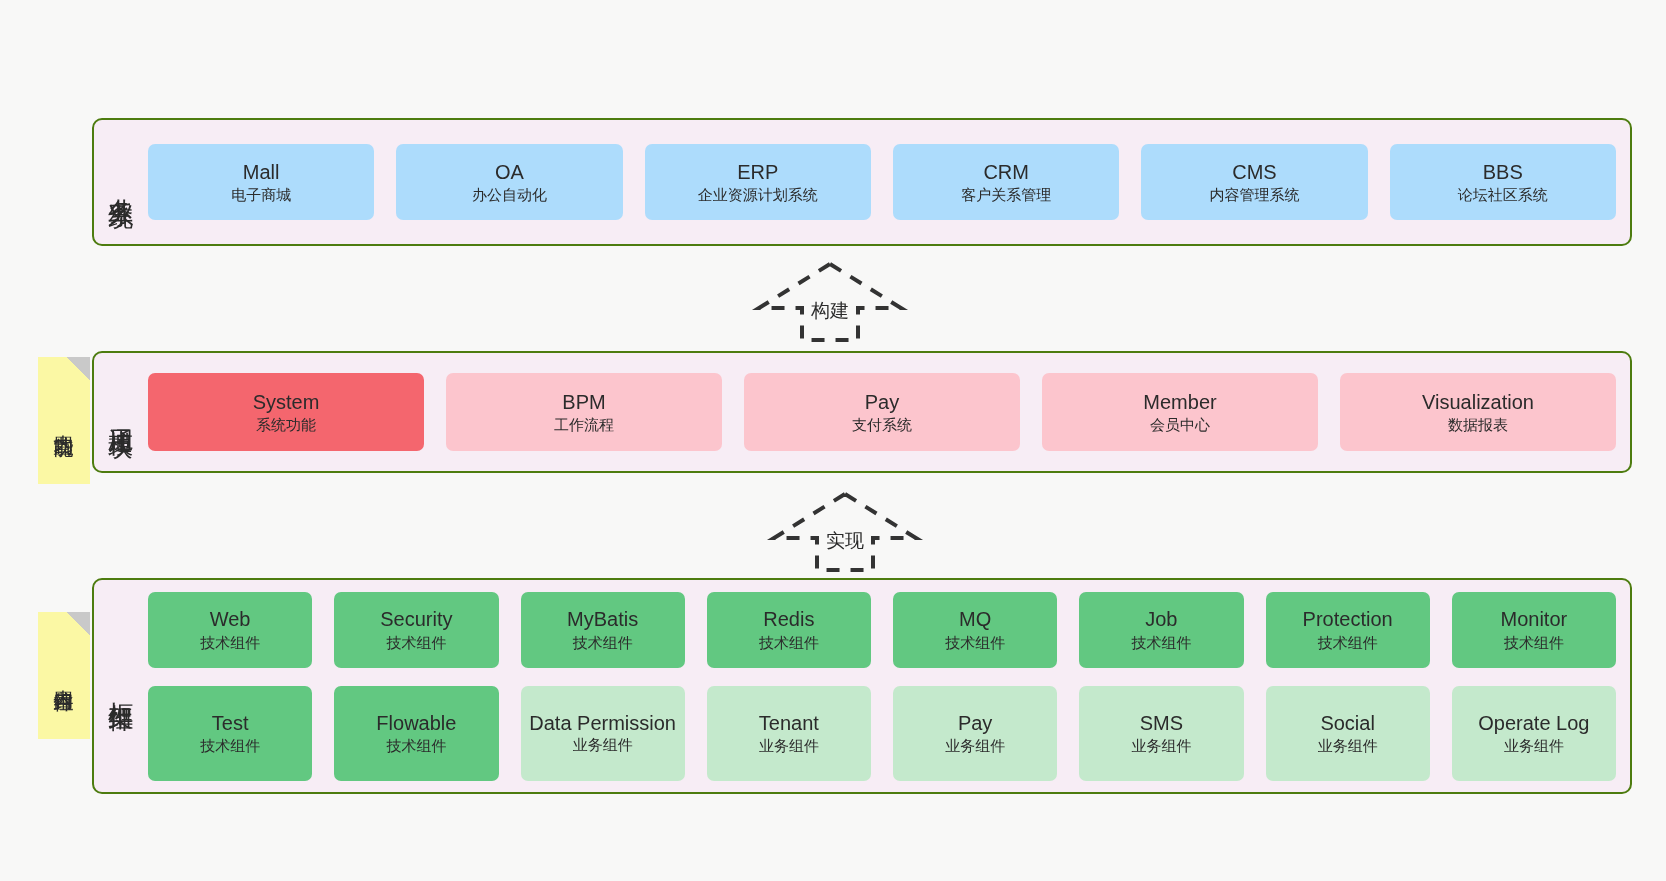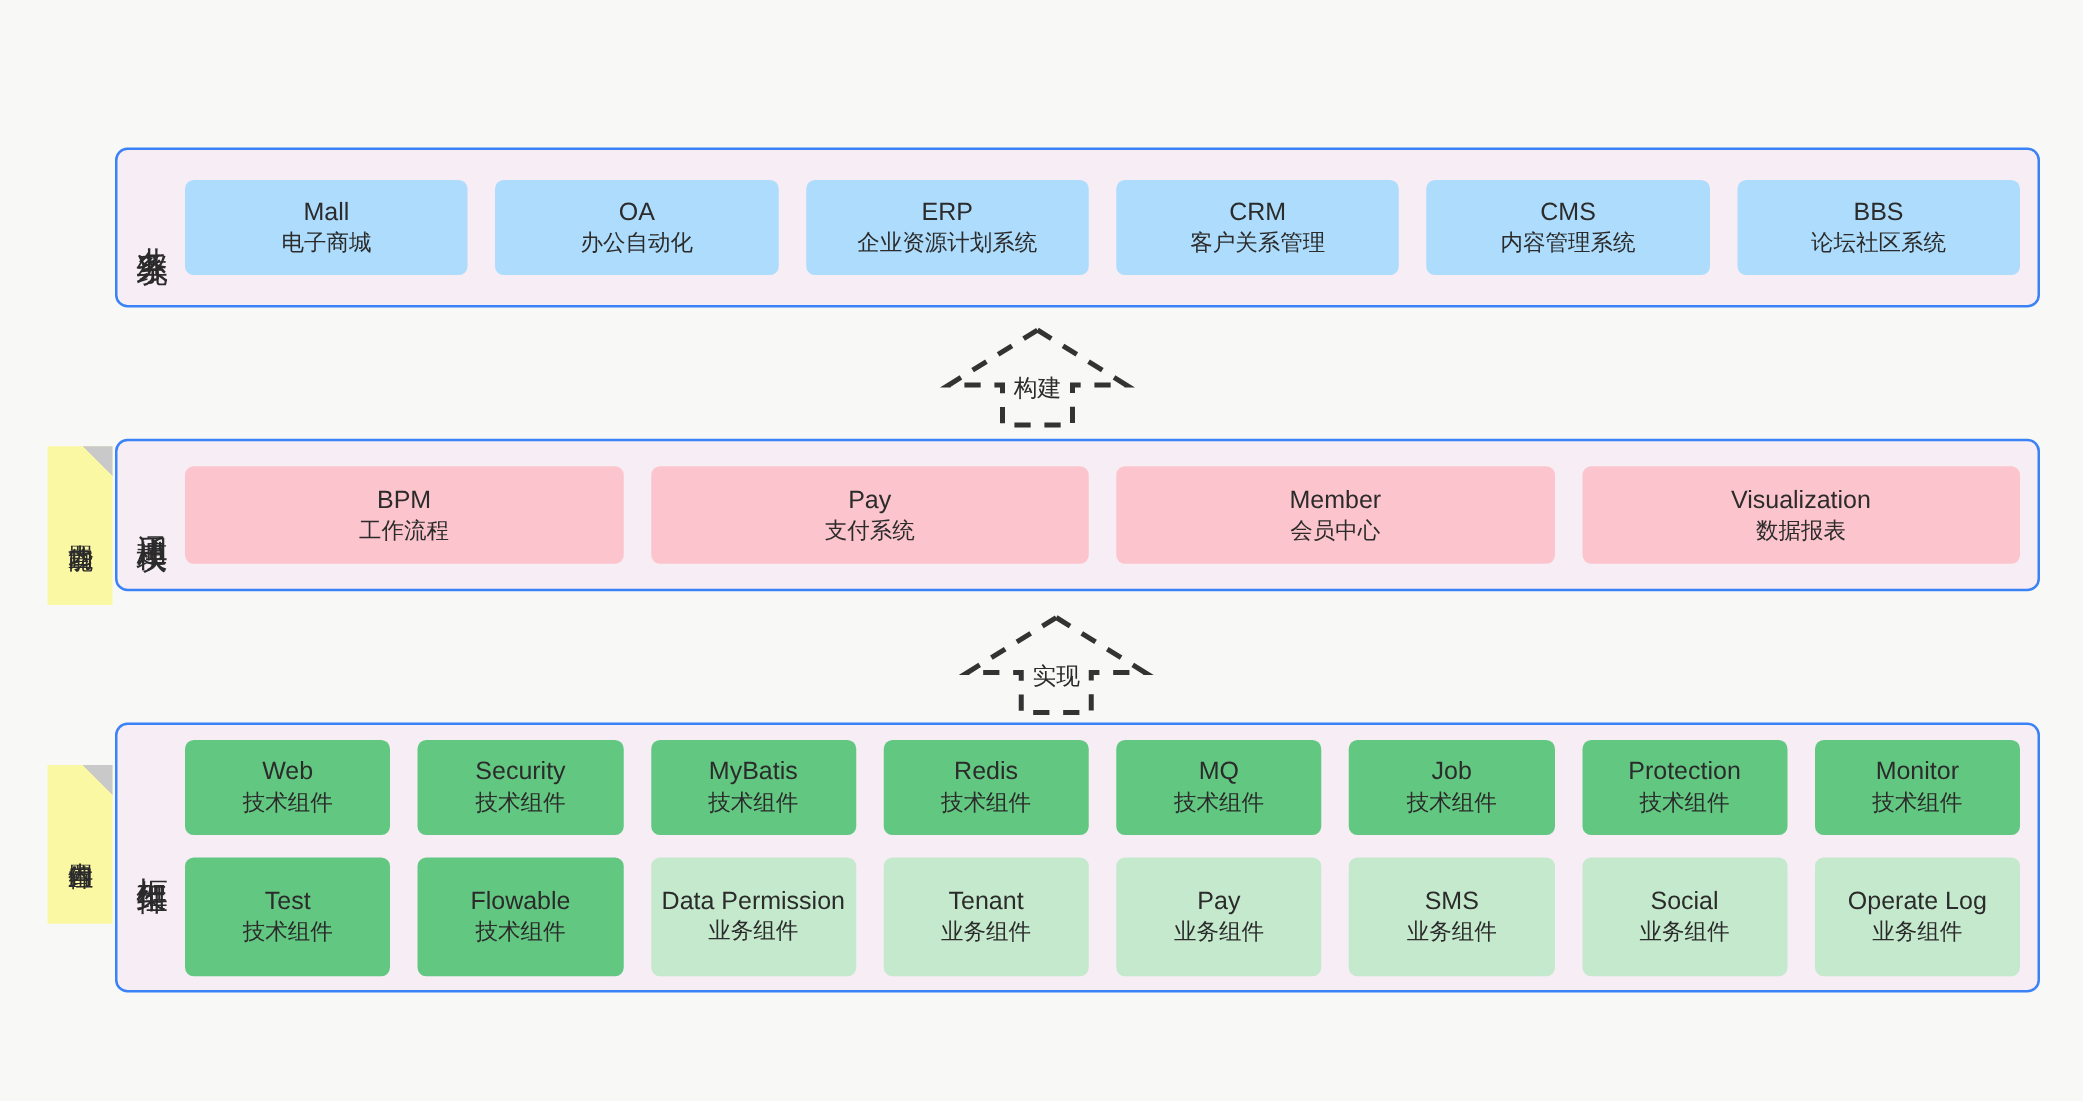--- a/index.html
+++ b/index.html
@@ -13,21 +13,21 @@
     position: relative;
     font-family: "Liberation Sans", "DejaVu Sans", sans-serif;
     overflow: hidden;
   }
 
   
   .layer {
     position: absolute;
     box-sizing: border-box;
     background: #f7edf5;
-    border: 2px solid #3b82f6;
+    border: 2px solid #4d7c0f;
     border-radius: 10px;
     display: flex;
     align-items: stretch;
   }
 
   
   .layer-title {
     writing-mode: vertical-rl;
     text-orientation: upright;
     font-size: 25px;
@@ -66,21 +66,21 @@
     flex-direction: column;
     align-items: center;
     justify-content: center;
     text-align: center;
     line-height: 1.28;
     color: #2b2b2b;
     box-sizing: border-box;
     padding: 4px 6px;
   }
   .card .t1 { font-size: 20px; }
-  .card .t2 { font-size: 18px; }
+  .card .t2 { font-size: 15px; }
 
   .c-blue       { background: #addcfc; }
   .c-red        { background: #f4666e; }
   .c-pink       { background: #fcc5cd; }
   .c-green      { background: #62c881; }
   .c-lightgreen { background: #c4e9cc; }
 
   
   .note {
     position: absolute;
@@ -168,20 +168,24 @@
 
 <div class="note" style="left:38px; top:357px; width:52px; height:127px;">
   <span class="note-label">内置功能</span>
   <span class="note-fold"></span>
 </div>
 
 <div class="layer" style="left:92px; top:351px; width:1540px; height:122px;">
   <div class="layer-title">通用模块</div>
   <div class="layer-body">
     <div class="row" style="height:78px;">
+      <div class="card c-red">
+        <span class="t1">System</span>
+        <span class="t2">系统功能</span>
+      </div>
       <div class="card c-pink">
         <span class="t1">BPM</span>
         <span class="t2">工作流程</span>
       </div>
       <div class="card c-pink">
         <span class="t1">Pay</span>
         <span class="t2">支付系统</span>
       </div>
       <div class="card c-pink">
         <span class="t1">Member</span>

